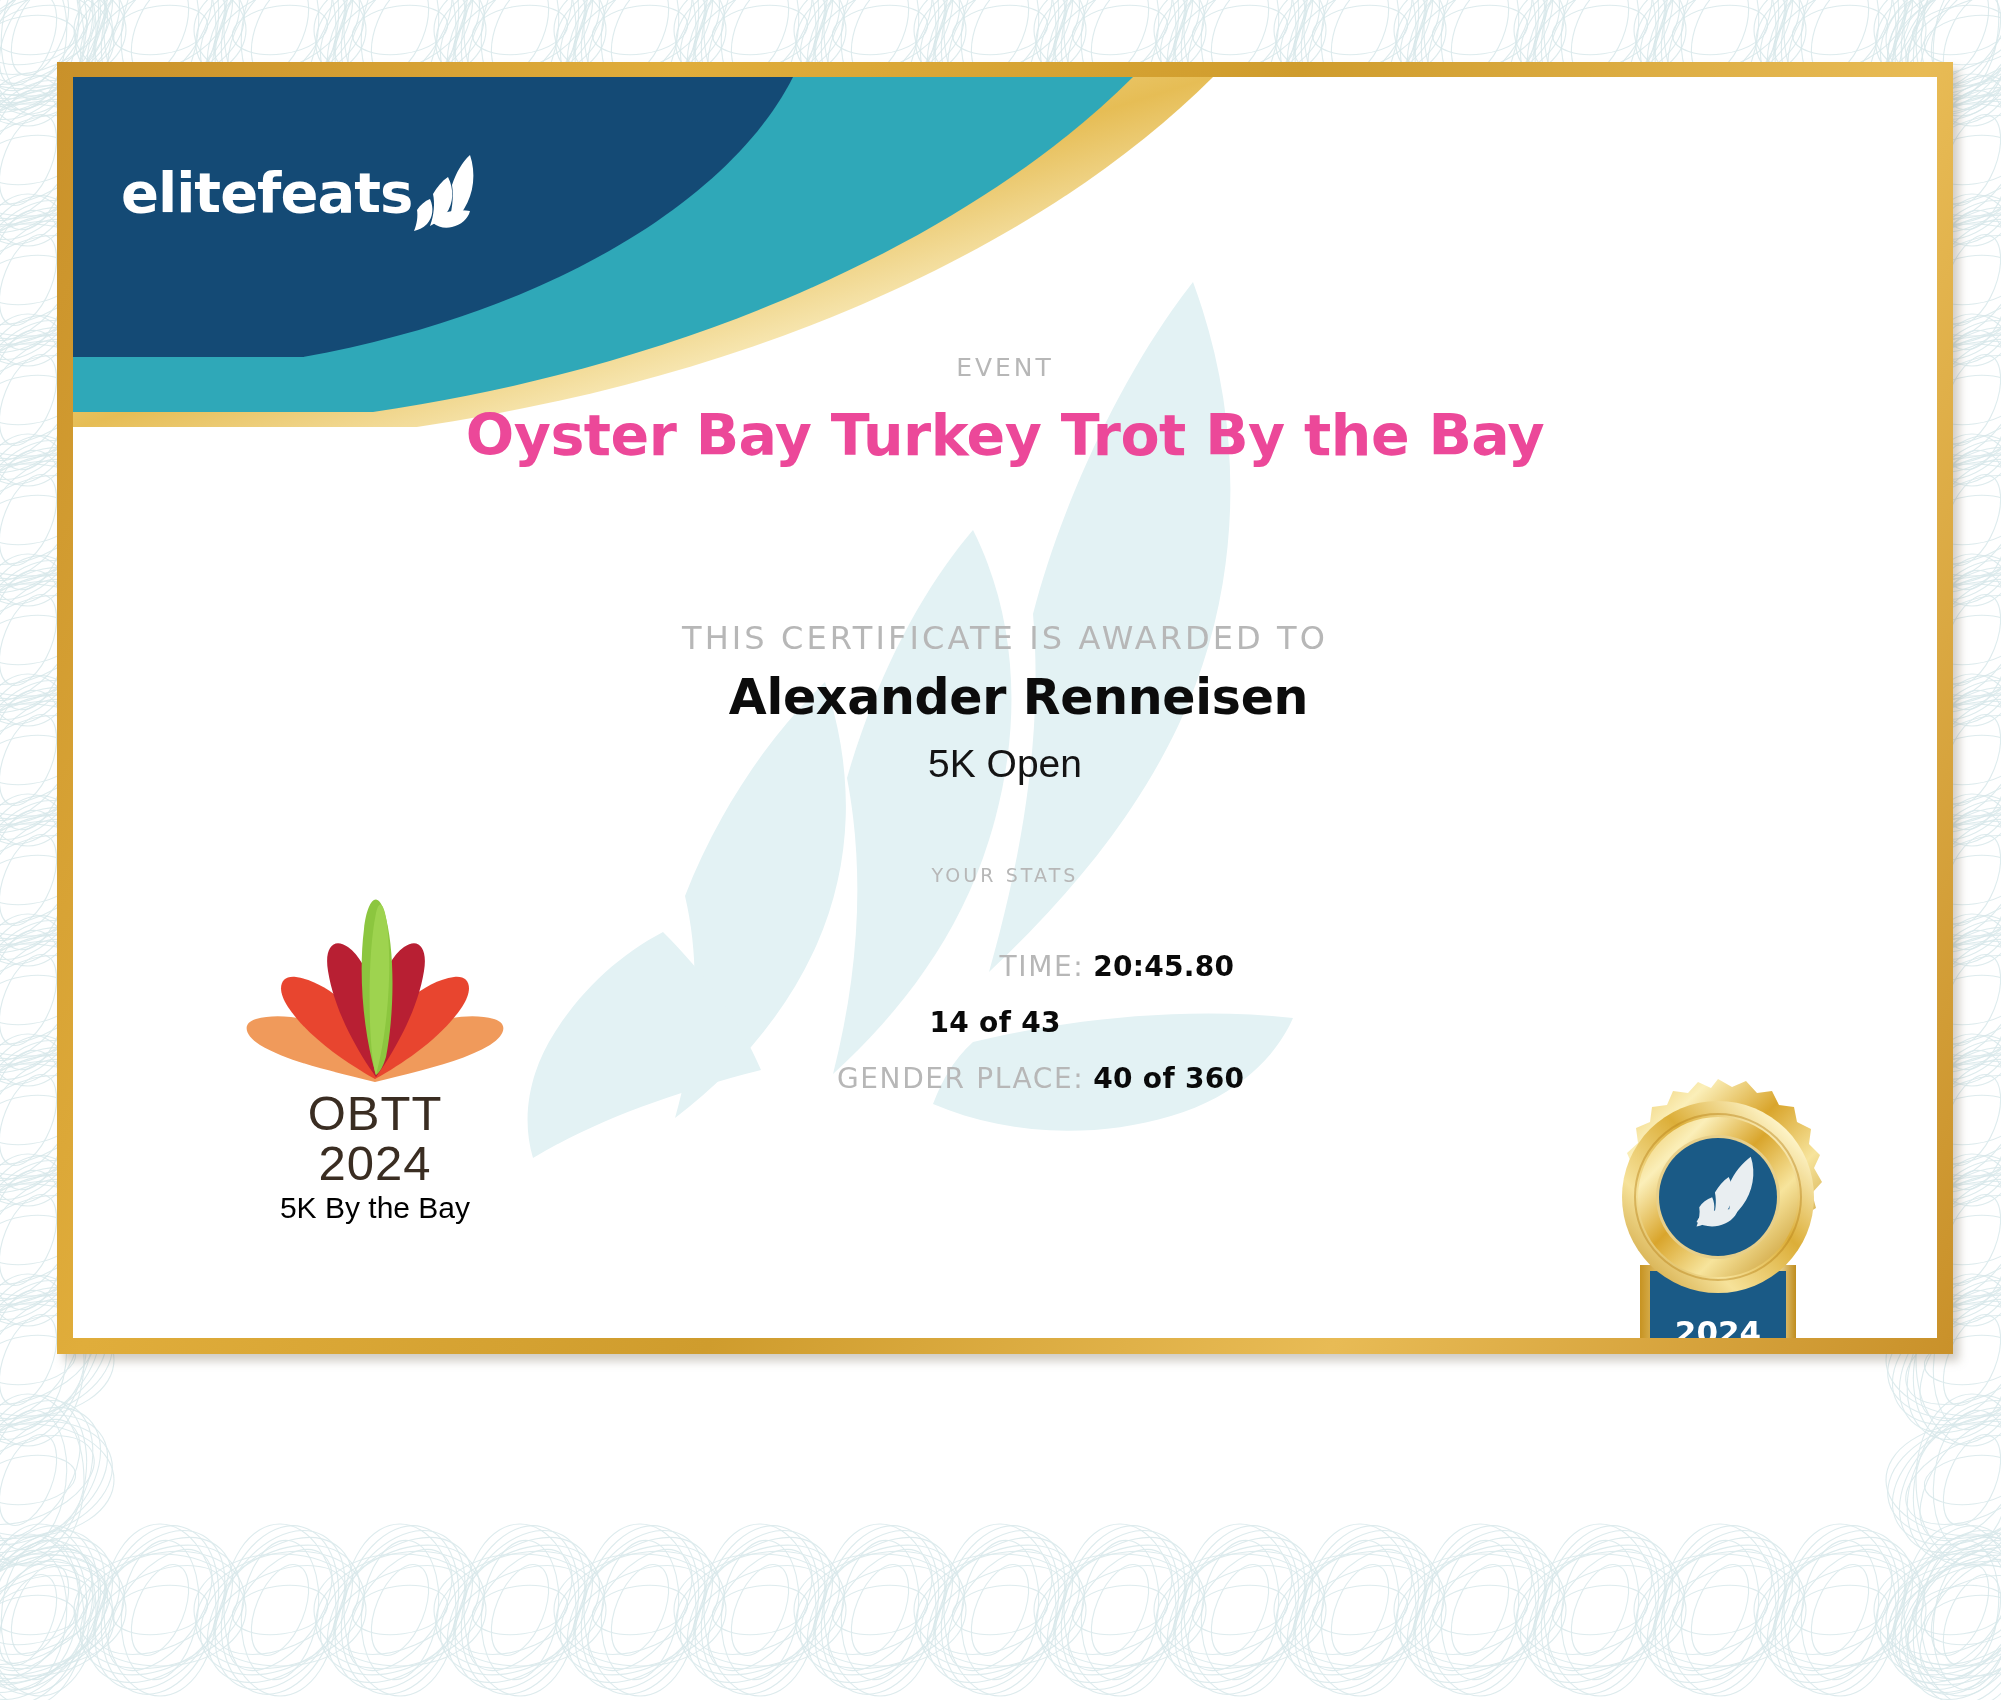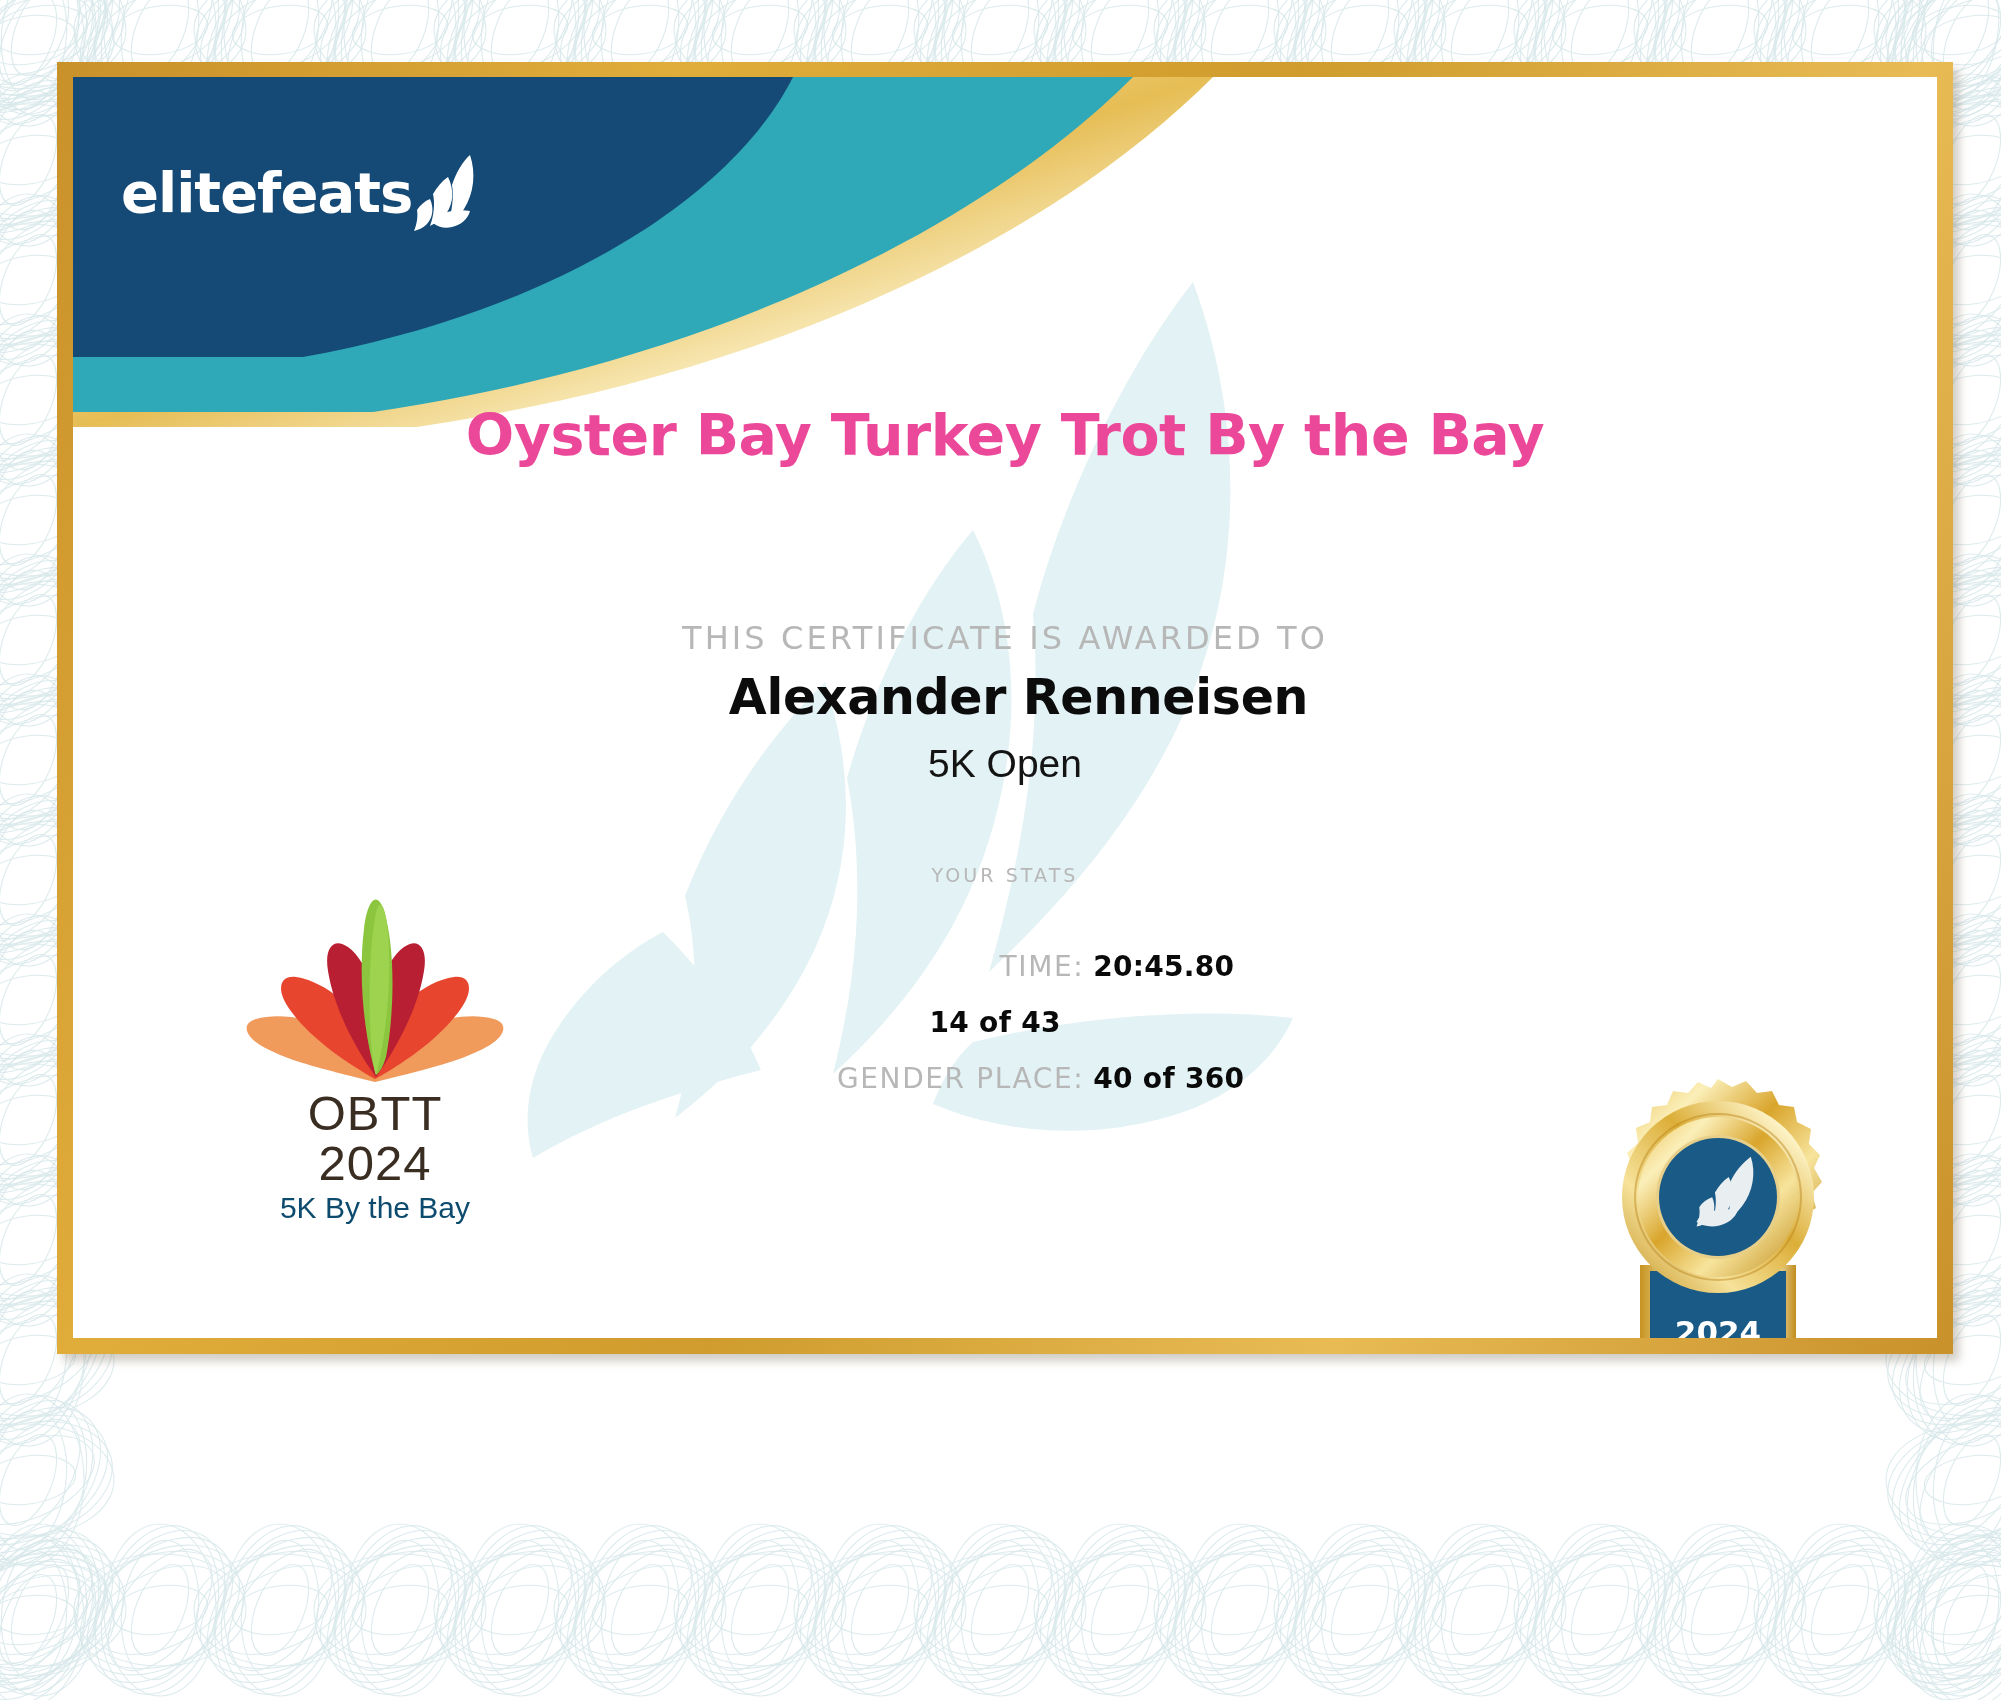--- a/index.html
+++ b/index.html
@@ -177,21 +177,21 @@
   #obtt-year{
     font-family:"Liberation Sans", sans-serif;
     font-size:49px;
     color:#3a2d22;
     letter-spacing:1px;
     line-height:1.05;
   }
   #obtt-sub{
     font-family:"Liberation Sans", sans-serif;
     font-size:30px;
-    color:#0c4a6e;
+    color:#000000;
     line-height:1.25;
   }
 
   
   #medal{
     position:absolute;
     left:1495px;top:998px;
     width:300px;height:370px;
     z-index:3;
   }
@@ -303,20 +303,21 @@
             <path d="M56 2 C62 20 60 40 50 56 C46 63 40 68 34 72 C38 58 40 44 38 32 C42 20 48 9 56 2 Z"></path>
             <path d="M34 24 C40 36 40 50 32 61 C28 66 22 70 16 73 C20 62 21 50 19 41 C23 34 28 28 34 24 Z"></path>
             <path d="M16 46 C20 55 19 64 13 71 C9 75 4 77 0 78 C3 71 4 63 3 57 C6 52 11 48 16 46 Z"></path>
             <path d="M24 62 C34 58 46 56 56 58 C54 66 47 72 38 74 C31 76 24 74 19 70 C20 67 22 64 24 62 Z"></path>
           </g>
         </svg>
       </div>
 
       <div id="content">
 
+        <div class="kicker" id="label-event">EVENT</div>
 
         <div id="event-title">Oyster Bay Turkey Trot By the Bay</div>
 
         <div class="kicker" id="label-awarded">THIS CERTIFICATE IS AWARDED TO</div>
 
         <div id="recipient-name">Alexander Renneisen</div>
 
         <div id="division">5K Open</div>
 
         <div class="kicker" id="label-stats">YOUR STATS</div>

